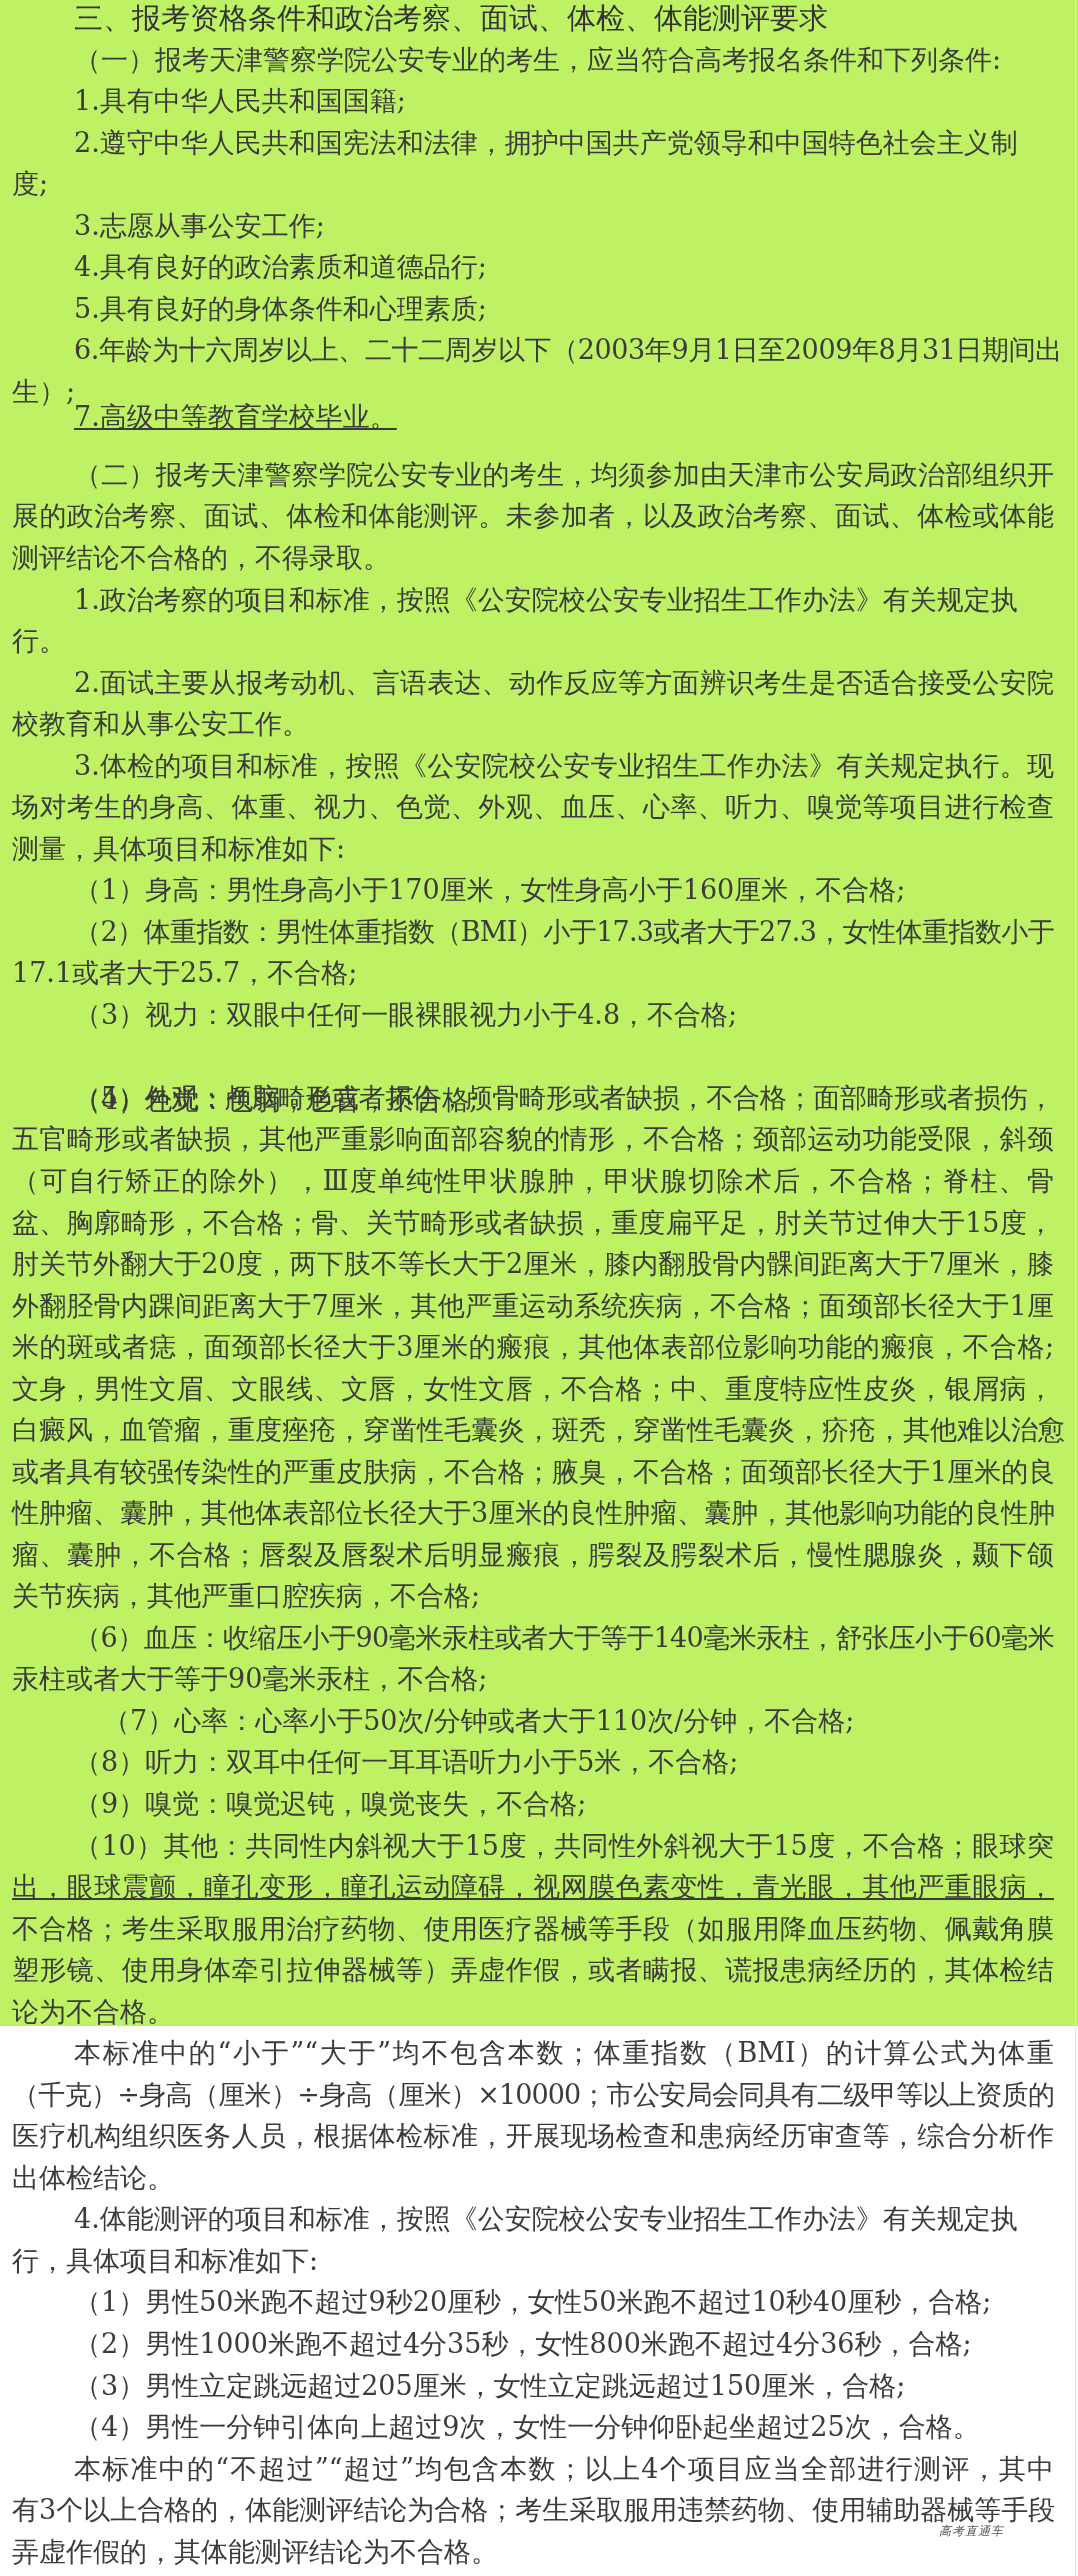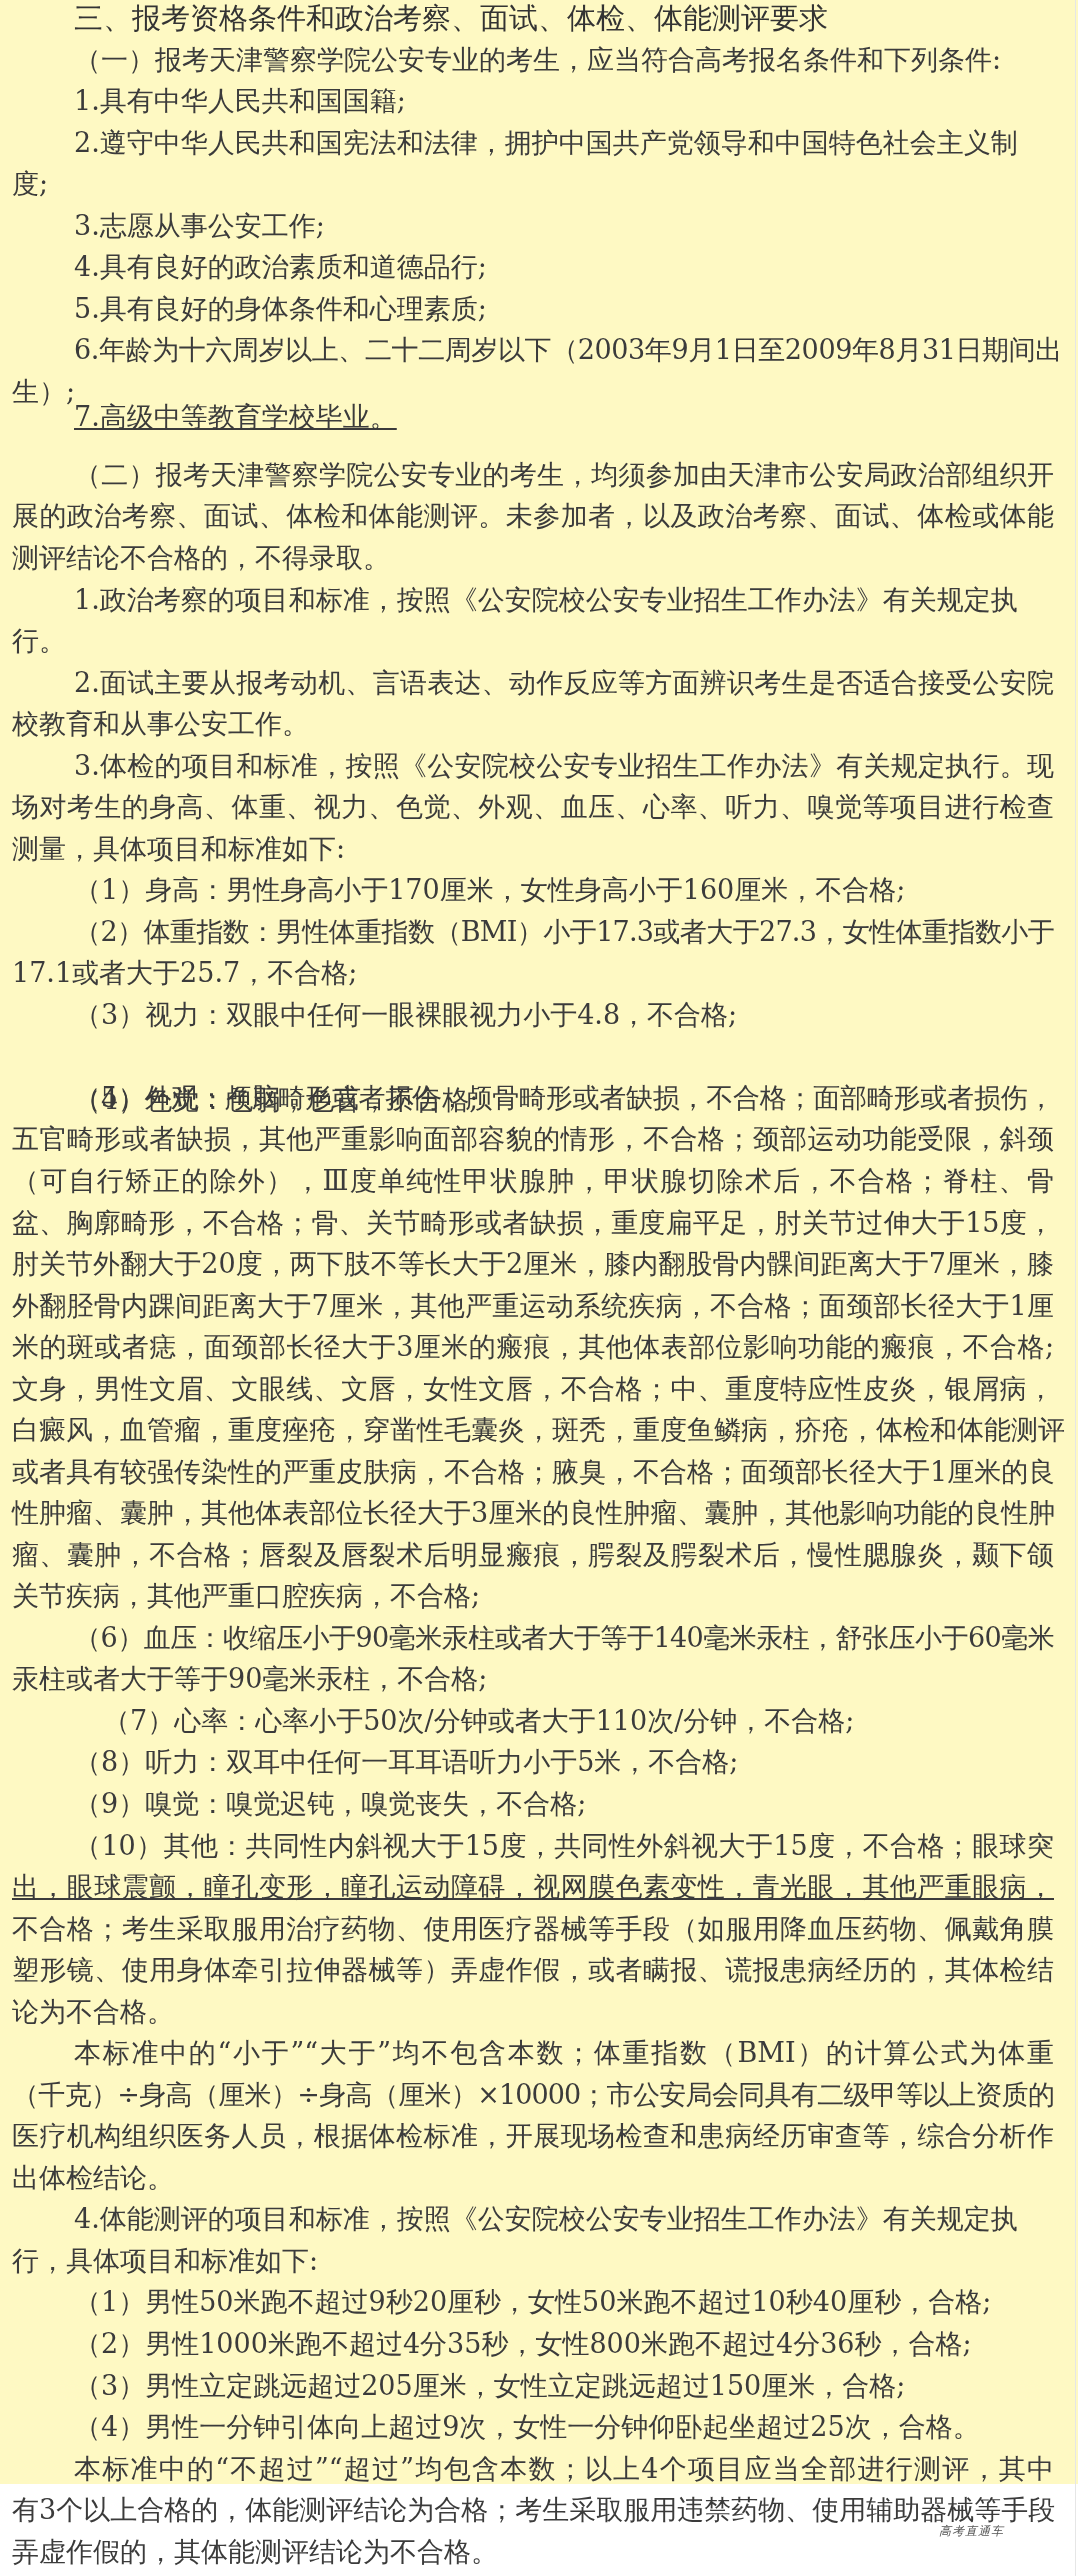--- a/index.html
+++ b/index.html
@@ -1,17 +1,17 @@
 <!DOCTYPE html>
 <html><head>
 <meta charset="utf-8">
 <style>
   html, body { margin: 0; padding: 0; background: #ffffff; }
   body { width: 1078px; height: 2576px; position: relative; overflow: hidden; }
-  .page { position: absolute; left: 0; top: 0; width: 1078px; height: 2484px; background: #fef9c3; }
+  .page { position: absolute; left: 0; top: 0; width: 1078px; height: 2026px; background: #bef264; }
   .edge { position: absolute; left: 1075px; top: 0; width: 1px; height: 2576px; background: #e6e6e6; }
   .line {
     position: absolute;
     height: 42px;
     line-height: 42px;
     font-family: "DejaVu Serif", "Liberation Serif", serif;
     font-size: 27px;
     color: #3b3b3b;
     white-space: nowrap;
     overflow: visible;
@@ -65,21 +65,21 @@
       <div class="line" style="left: 74px; top: 994px;">（3）视力：双眼中任何一眼裸眼视力小于4.8，不合格;</div>
       <div class="line" style="left: 74px; top: 1035px; margin-top: 44px;">（4）色觉：色弱，色盲，不合格;</div>
       <div class="line full" style="left: 74px; top: 1077px; width: 980px; letter-spacing: -0.4px;">（5）外观：颅脑畸形或者损伤，颅骨畸形或者缺损，不合格；面部畸形或者损伤，</div>
       <div class="line full" style="left: 12px; top: 1118px; width: 1042px;">五官畸形或者缺损，其他严重影响面部容貌的情形，不合格；颈部运动功能受限，斜颈</div>
       <div class="line full" style="left: 12px; top: 1160px; width: 1042px;">（可自行矫正的除外），Ⅲ度单纯性甲状腺肿，甲状腺切除术后，不合格；脊柱、骨</div>
       <div class="line full" style="left: 12px; top: 1202px; width: 1042px;">盆、胸廓畸形，不合格；骨、关节畸形或者缺损，重度扁平足，肘关节过伸大于15度，</div>
       <div class="line full" style="left: 12px; top: 1243px; width: 1042px;">肘关节外翻大于20度，两下肢不等长大于2厘米，膝内翻股骨内髁间距离大于7厘米，膝</div>
       <div class="line full" style="left: 12px; top: 1285px; width: 1042px;">外翻胫骨内踝间距离大于7厘米，其他严重运动系统疾病，不合格；面颈部长径大于1厘</div>
       <div class="line full" style="left: 12px; top: 1326px; width: 1042px;">米的斑或者痣，面颈部长径大于3厘米的瘢痕，其他体表部位影响功能的瘢痕，不合格;</div>
       <div class="line full" style="left: 12px; top: 1368px; width: 1042px;">文身，男性文眉、文眼线、文唇，女性文唇，不合格；中、重度特应性皮炎，银屑病，</div>
-      <div class="line full" style="left: 12px; top: 1409px; width: 1042px;">白癜风，血管瘤，重度痤疮，穿凿性毛囊炎，斑秃，重度鱼鳞病，疥疮，体检和体能测评</div>
+      <div class="line full" style="left: 12px; top: 1409px; width: 1042px;">白癜风，血管瘤，重度痤疮，穿凿性毛囊炎，斑秃，穿凿性毛囊炎，疥疮，其他难以治愈</div>
       <div class="line full" style="left: 12px; top: 1451px; width: 1042px;">或者具有较强传染性的严重皮肤病，不合格；腋臭，不合格；面颈部长径大于1厘米的良</div>
       <div class="line full" style="left: 12px; top: 1492px; width: 1042px;">性肿瘤、囊肿，其他体表部位长径大于3厘米的良性肿瘤、囊肿，其他影响功能的良性肿</div>
       <div class="line full" style="left: 12px; top: 1534px; width: 1042px;">瘤、囊肿，不合格；唇裂及唇裂术后明显瘢痕，腭裂及腭裂术后，慢性腮腺炎，颞下颌</div>
       <div class="line" style="left: 12px; top: 1575px;">关节疾病，其他严重口腔疾病，不合格;</div>
       <div class="line full" style="left: 74px; top: 1617px; width: 980px; letter-spacing: -0.7px;">（6）血压：收缩压小于90毫米汞柱或者大于等于140毫米汞柱，舒张压小于60毫米</div>
       <div class="line" style="left: 12px; top: 1658px;">汞柱或者大于等于90毫米汞柱，不合格;</div>
       <div class="line" style="left: 74px; top: 1700px; margin-left: 29px;">（7）心率：心率小于50次/分钟或者大于110次/分钟，不合格;</div>
       <div class="line" style="left: 74px; top: 1741px;">（8）听力：双耳中任何一耳耳语听力小于5米，不合格;</div>
       <div class="line" style="left: 74px; top: 1783px;">（9）嗅觉：嗅觉迟钝，嗅觉丧失，不合格;</div>
       <div class="line full" style="left: 74px; top: 1825px; width: 980px;">（10）其他：共同性内斜视大于15度，共同性外斜视大于15度，不合格；眼球突</div>

